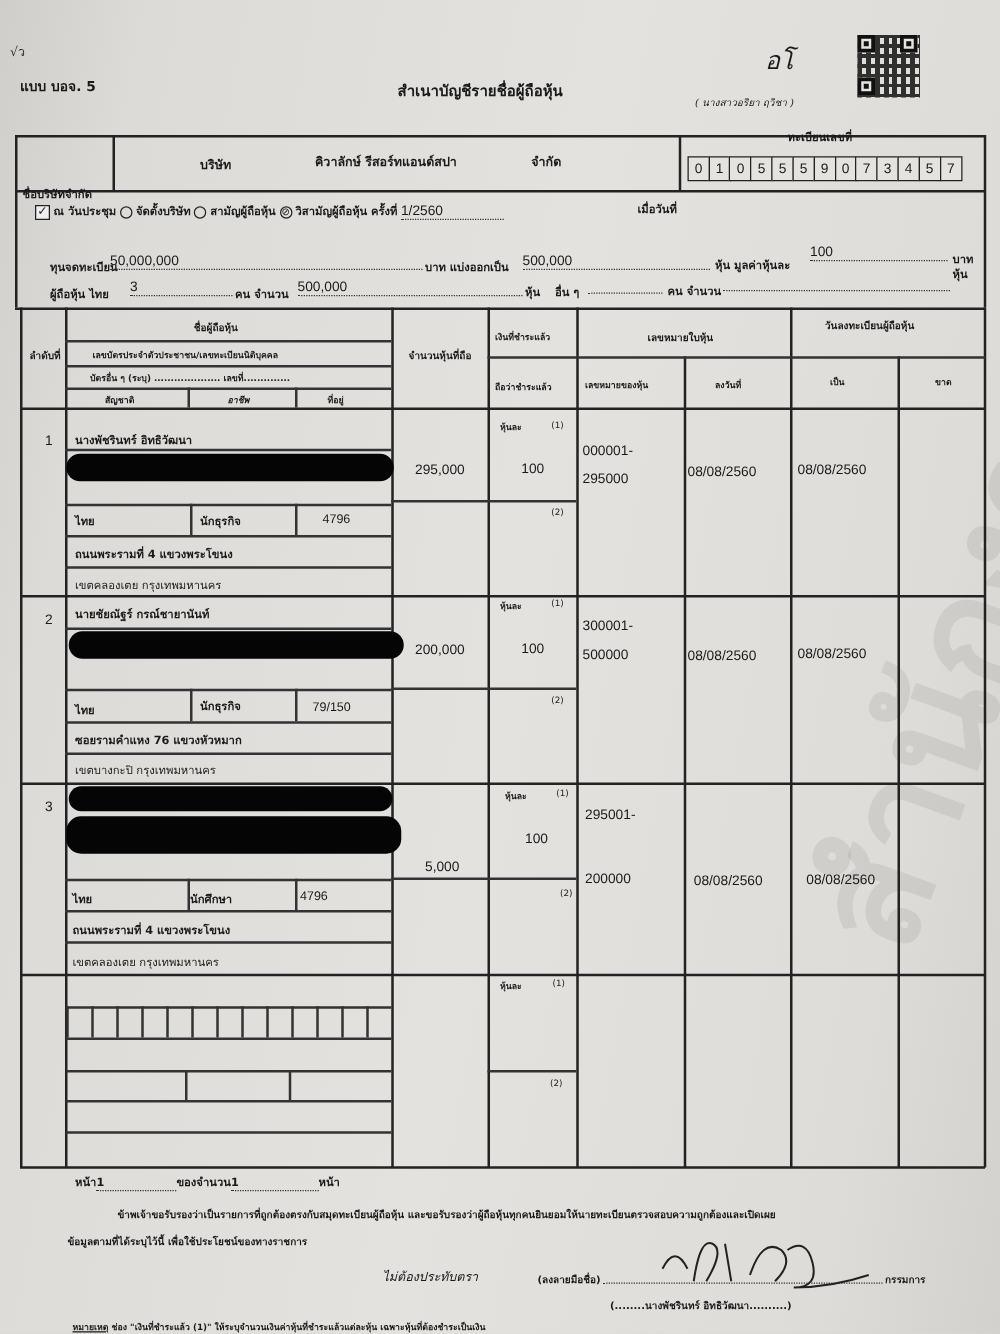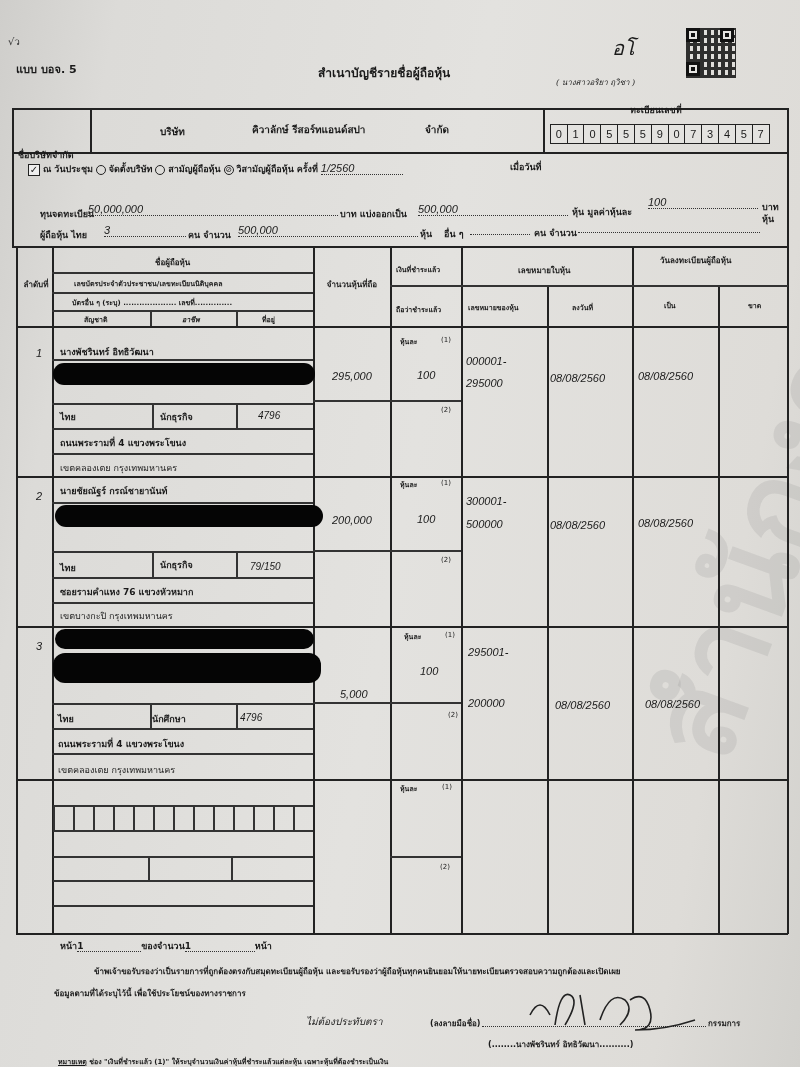--- a/index.html
+++ b/index.html
@@ -25,21 +25,21 @@
   .vline { position: absolute; width: 1.5px; background: #222; }
   .thin { background: #333; }
   .dots { border-bottom: 1px dotted #333; }
   .digitbox {
     display: inline-block; width: 18px; height: 20px; border: 1.2px solid #222; margin-left: -1.2px;
     text-align: center; line-height: 18px; font-size: 11px; font-family: "Liberation Sans", sans-serif; background: #e4e3e0;
   }
   .redact { position: absolute; background: #050505; border-radius: 12px; }
   .cbx { display:inline-block; width: 12px; height: 12px; border: 1.3px solid #222; vertical-align: middle; text-align:center; line-height:10px; font-size:10px; background:#eee; }
   .radio { display:inline-block; width: 10px; height: 10px; border: 1.3px solid #222; border-radius:50%; vertical-align: middle; text-align:center; line-height:8px; font-size:8px; }
-  .num { font-family: "Liberation Sans", sans-serif; font-size: 11px; font-style: italic; }
+  .num { font-family: "Liberation Sans", sans-serif; font-size: 11px; }
   .hand { font-family: "DejaVu Serif", serif; font-style: italic; }
   .watermark { position:absolute; color: rgba(140,140,140,0.18); font-size: 120px; font-weight: bold; transform: rotate(-70deg); }
   .qr { position:absolute; width:50px; height:50px; background:
       repeating-linear-gradient(90deg, #111 0 4px, transparent 4px 7px),
       repeating-linear-gradient(0deg, #111 0 3px, transparent 3px 8px); opacity:0.85; }
   .qr-corner { position:absolute; width:14px; height:14px; border:3px solid #111; background:#e5e4e1; }
   .qr-corner::after { content:""; position:absolute; left:2px; top:2px; width:4px; height:4px; background:#111; }
 </style>
 </head>
 <body>

